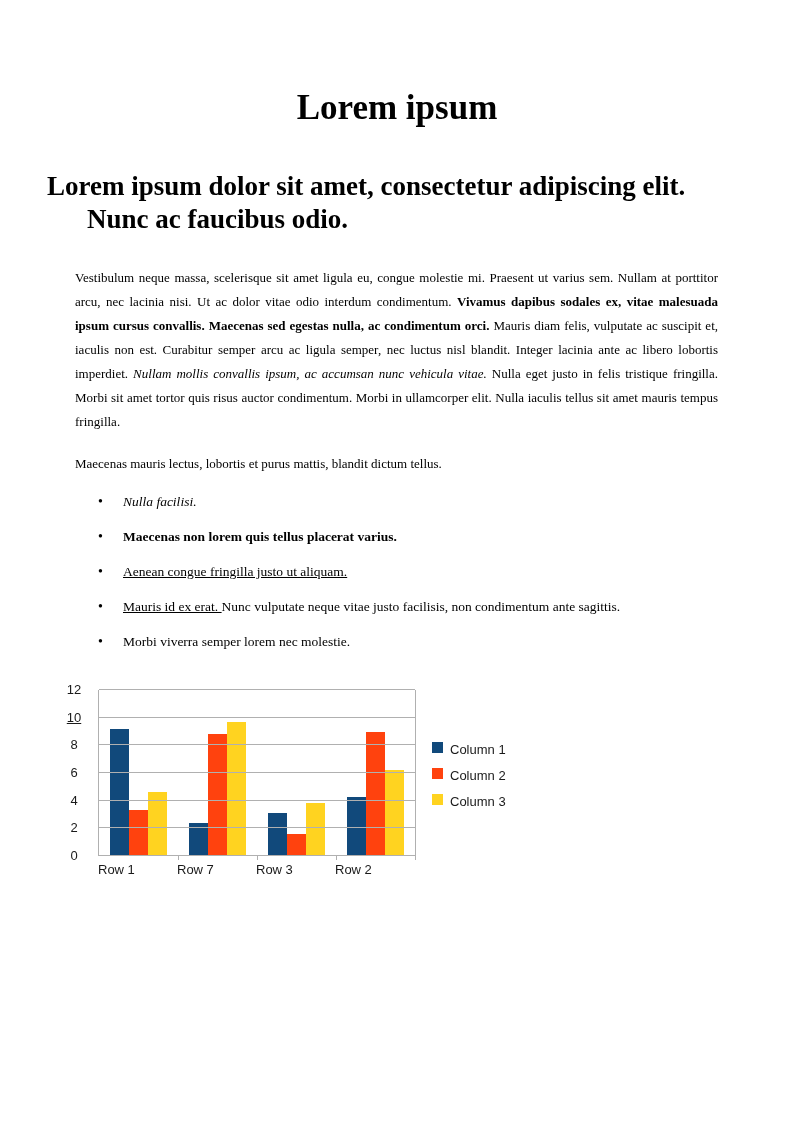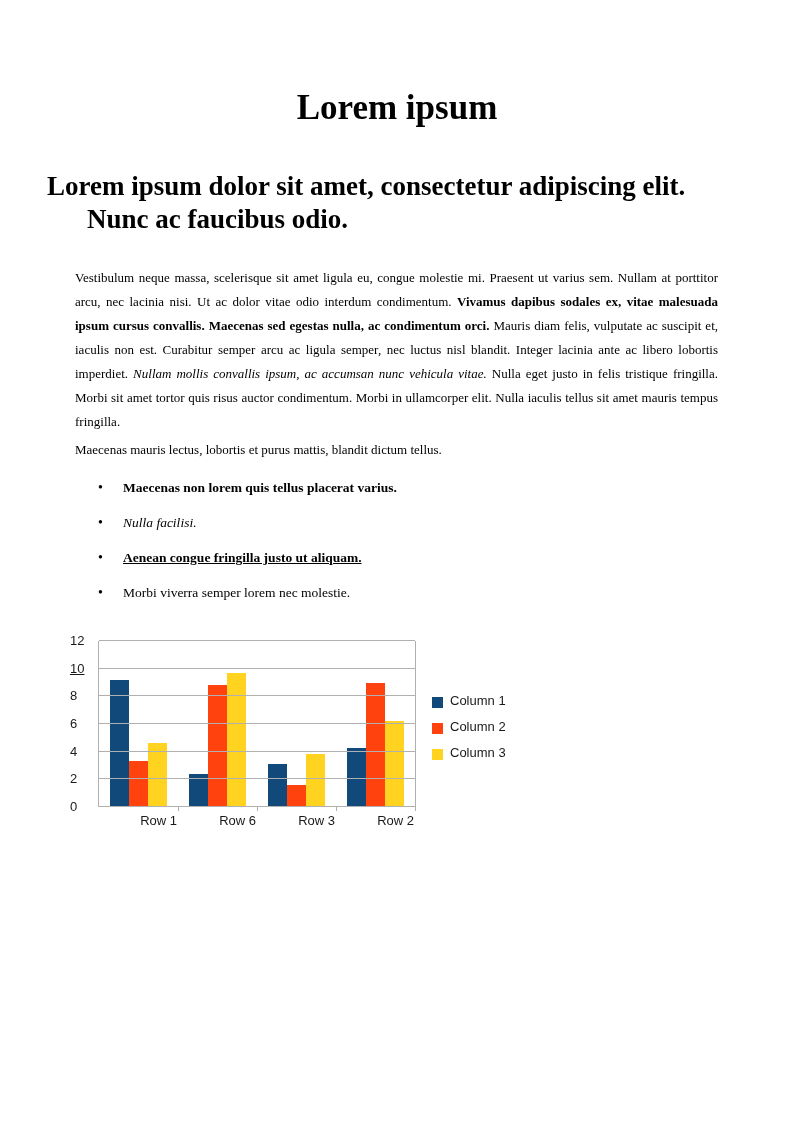--- a/index.html
+++ b/index.html
@@ -25,24 +25,24 @@
     font-size:27px;
     font-weight:bold;
     line-height:33px;
   }
   .para {
     margin:30px 76px 0 75px;
     font-size:13px;
     line-height:24px;
     text-align:justify;
   }
-  .para--single { margin-top:4px; text-align:left; }
+  .para--single { margin-top:18px; text-align:left; }
   .seg-bold { font-weight:bold; }
   .seg-italic { font-style:italic; }
-  .seg-underline { text-decoration:underline;font-weight:bold; }
+  .seg-underline { text-decoration:underline; }
   ul.bullets {
     list-style:none;
     margin:16px 76px 0 0;
     padding:0 0 0 98px;
   }
   ul.bullets li {
     position:relative;
     padding-left:25px;
     margin-bottom:15px;
     font-size:13.5px;
@@ -75,49 +75,49 @@
     left:0; width:100%; height:1px;
     background:#b0b0b0;
   }
   .axis-tick {
     position:absolute;
     bottom:-4px; width:1px; height:4px;
     background:#b0b0b0;
   }
   .ylabel {
     position:absolute;
-    left:12px; width:32px;
-    text-align:left;
+    left:0; width:32px;
+    text-align:center;
   }
   .cats {
     position:absolute;
     left:0; top:0; width:100%; height:100%;
     display:flex;
   }
   .cat {
     flex:1;
     display:flex;
     align-items:flex-end;
     justify-content:center;
   }
   .bar { width:19px; }
   .xlabels {
     position:absolute;
     left:40px; top:182px;
     width:316px;
     display:flex;
   }
-  .xlabels div { flex:1; text-align:right; }
+  .xlabels div { flex:1; text-align:left; }
   .legend {
     position:absolute;
     left:374px; top:62px;
   }
   .legend-item {
     display:flex;
-    align-items:flex-end;
+    align-items:flex-start;
     margin-bottom:11px;
     white-space:nowrap;
   }
   .swatch {
     width:11px; height:11px;
     margin-right:7px;
     flex:0 0 auto;
   }
 </style>
 </head>
@@ -127,23 +127,24 @@
 
   <div class="doc-title">Lorem ipsum</div>
 
   <div class="doc-heading">Lorem ipsum dolor sit amet, consectetur adipiscing elit. Nunc ac faucibus odio.</div>
 
   <p class="para"><span class="seg-normal">Vestibulum neque massa, scelerisque sit amet ligula eu, congue molestie mi. Praesent ut varius sem. Nullam at porttitor arcu, nec lacinia nisi. Ut ac dolor vitae odio interdum condimentum. </span><span class="seg-bold">Vivamus dapibus sodales ex, vitae malesuada ipsum cursus convallis. Maecenas sed egestas nulla, ac condimentum orci.</span><span class="seg-normal"> Mauris diam felis, vulputate ac suscipit et, iaculis non est. Curabitur semper arcu ac ligula semper, nec luctus nisl blandit. Integer lacinia ante ac libero lobortis imperdiet. </span><span class="seg-italic">Nullam mollis convallis ipsum, ac accumsan nunc vehicula vitae.</span><span class="seg-normal"> Nulla eget justo in felis tristique fringilla. Morbi sit amet tortor quis risus auctor condimentum. Morbi in ullamcorper elit. Nulla iaculis tellus sit amet mauris tempus fringilla.</span></p>
 
   <p class="para para--single">Maecenas mauris lectus, lobortis et purus mattis, blandit dictum tellus.</p>
 
   <ul class="bullets">
+    <li><span class="seg-italic">Nulla facilisi.</span></li>
     <li><span class="seg-bold">Maecenas non lorem quis tellus placerat varius.</span></li>
-    <li><span class="seg-italic">Nulla facilisi.</span></li>
     <li><span class="seg-underline">Aenean congue fringilla justo ut aliquam.</span></li>
+    <li><span class="seg-underline">Mauris id ex erat. </span><span class="seg-normal">Nunc vulputate neque vitae justo facilisis, non condimentum ante sagittis.</span></li>
     <li><span class="seg-normal">Morbi viverra semper lorem nec molestie.</span></li>
   </ul>
 
   <div class="chart">
     <div class="chart-plot">
       <div class="cats">
           <div class="cat">
             <div class="bar" style="height: 127.267px; background: rgb(17, 73, 123);"></div>
             <div class="bar" style="height: 45.65px; background: rgb(255, 66, 14);"></div>
             <div class="bar" style="height: 63.6333px; background: rgb(255, 211, 32);"></div>
@@ -171,21 +172,21 @@
         <div class="gridline" style="bottom: 110.667px; background: rgb(176, 176, 176);"></div>
         <div class="gridline" style="bottom: 138.333px; background: rgb(176, 176, 176);"></div>
         <div class="gridline" style="bottom: 166px; background: rgb(176, 176, 176);"></div>
         <div class="axis-tick" style="left: 25%; background: rgb(176, 176, 176);"></div>
         <div class="axis-tick" style="left: 50%; background: rgb(176, 176, 176);"></div>
         <div class="axis-tick" style="left: 75%; background: rgb(176, 176, 176);"></div>
         <div class="axis-tick" style="left: 100%; background: rgb(176, 176, 176);"></div>
       </div>
     <div class="xlabels">
         <div>Row 1</div>
-        <div>Row 6</div>
+        <div>Row 7</div>
         <div>Row 3</div>
         <div>Row 2</div>
       </div>
     <div class="legend">
         <div class="legend-item">
           <span class="swatch" style="background: rgb(17, 73, 123);"></span>
           <span>Column 1</span>
         </div>
         <div class="legend-item">
           <span class="swatch" style="background: rgb(255, 66, 14);"></span>

